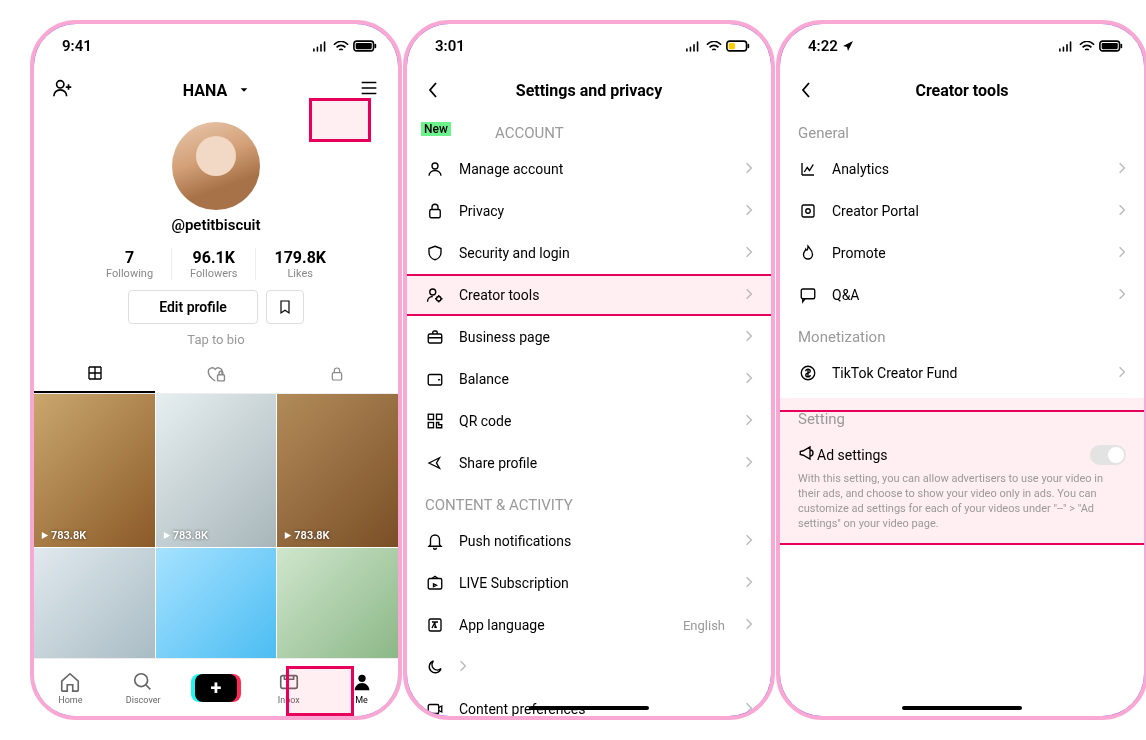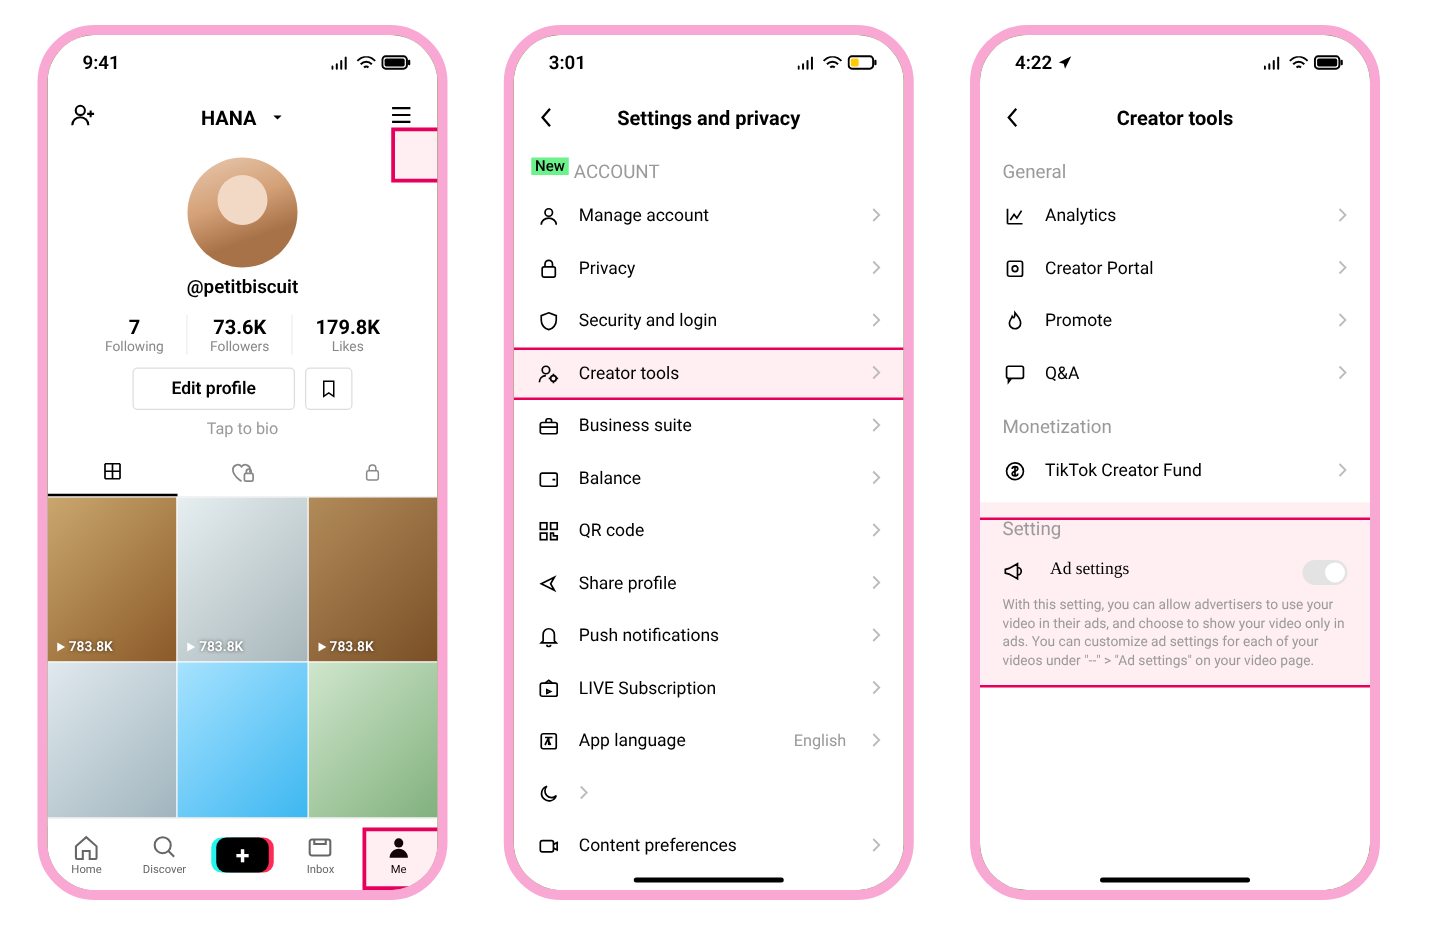--- a/index.html
+++ b/index.html
@@ -5,25 +5,25 @@
   * { box-sizing: border-box; margin: 0; padding: 0; }
   body {
     font-family: -apple-system, BlinkMacSystemFont, "Segoe UI", Roboto, Helvetica, Arial, sans-serif;
     background: #ffffff;
     width: 1146px;
     height: 740px;
     position: relative;
   }
   .phone {
     position: absolute;
-    width: 328px;
+    width: 372px;
     height: 700px;
-    border: 8px solid #f9a8d4;
+    border: 4px solid #f9a8d4;
     border-radius: 46px;
-    background: #4d7c0f;
+    background: #6d28d9;
     overflow: hidden;
   }
   .phone-inner {
     width: 100%;
     height: 100%;
     border-radius: 36px;
     overflow: hidden;
     position: relative;
     display: flex;
     flex-direction: column;
@@ -131,21 +131,21 @@
 
   
   .setting-block{
     padding:10px 18px 14px 18px; position:relative;
     background:rgba(254,44,85,0.08);
   }
   .setting-block::before, .setting-block::after{
     content:""; position:absolute; left:0; right:0; height:2px; background:#e6005c;
   }
   .setting-block::before{ top:-24px;} .setting-block::after{ bottom:0;}
-  .setting-block .stitle-row{ display:flex; align-items:flex-start; gap:20px;font-family:Liberation Serif, serif;}
+  .setting-block .stitle-row{ display:flex; align-items:center; gap:1px;}
   .setting-block .stitle{ font-size:14px; flex:1;}
   .toggle{
     width:36px; height:20px; border-radius:10px; background:#e3e3e3; position:relative;
   }
   .toggle::after{
     content:""; position:absolute; right:2px; top:2px; width:16px; height:16px; border-radius:50%; background:#fff;
   }
   .setting-desc{ font-size:11px; color:#9a9a9a; margin-top:6px; line-height:1.35;}
 
   
@@ -202,21 +202,21 @@
 
     <div class="p1-avatar"></div>
     <div class="p1-username">@petitbiscuit</div>
 
     <div class="p1-stats">
       <div class="p1-stat">
         <div class="num">7</div>
         <div class="lbl">Following</div>
       </div>
       <div class="p1-stat">
-        <div class="num">73.6K</div>
+        <div class="num">96.1K</div>
         <div class="lbl">Followers</div>
       </div>
       <div class="p1-stat">
         <div class="num">179.8K</div>
         <div class="lbl">Likes</div>
       </div>
     </div>
 
     <div class="p1-editrow">
       <div class="p1-editbtn">Edit profile</div>
@@ -340,21 +340,21 @@
     <div class="list-header">
       <span class="back">
         <svg width="12" height="18" viewBox="0 0 12 18">
             <path d="M9 2L3 9l6 7"></path>
           </svg>
       </span>
       <span class="title">Settings and privacy</span>
     </div>
 
     <div class="list-body">
-      <div style="position:relative;">
+      <div style="position:relative;padding-left:40px;">
         <span class="new-badge" style="top:10px;">New</span>
         <div class="section-head" style="padding-left:48px;">ACCOUNT</div>
       </div>
 
       <div class="row">
         <span class="ricon">
             <svg width="18" height="18" viewBox="0 0 24 24">
               <circle cx="12" cy="8" r="4"></circle>
               <path d="M4 21c0-4 3.6-7 8-7s8 3 8 7"></path>
             </svg>
@@ -401,21 +401,21 @@
               <path d="M2 2l6 6-6 6"></path>
             </svg></span>
       </div>
       <div class="row">
         <span class="ricon">
             <svg width="18" height="18" viewBox="0 0 24 24">
               <rect x="3" y="8" width="18" height="12" rx="2"></rect>
               <path d="M9 8V6a2 2 0 012-2h2a2 2 0 012 2v2M3 13h18"></path>
             </svg>
           </span>
-        <span class="rlabel">Business suite</span>
+        <span class="rlabel">Business page</span>
         <span class="chev"><svg width="8" height="14" viewBox="0 0 10 16">
               <path d="M2 2l6 6-6 6"></path>
             </svg></span>
       </div>
       <div class="row">
         <span class="ricon">
             <svg width="18" height="18" viewBox="0 0 24 24">
               <rect x="3" y="6" width="18" height="14" rx="2"></rect>
               <path d="M16 13h3"></path>
             </svg>
@@ -444,20 +444,21 @@
             <svg width="18" height="18" viewBox="0 0 24 24">
               <path d="M4 12l14-7-4 7 4 7z"></path>
             </svg>
           </span>
         <span class="rlabel">Share profile</span>
         <span class="chev"><svg width="8" height="14" viewBox="0 0 10 16">
               <path d="M2 2l6 6-6 6"></path>
             </svg></span>
       </div>
 
+      <div class="section-head">CONTENT &amp; ACTIVITY</div>
 
       <div class="row">
         <span class="ricon">
             <svg width="18" height="18" viewBox="0 0 24 24">
               <path d="M6 17V10a6 6 0 0112 0v7l2 2H4zM10 21a2 2 0 004 0"></path>
             </svg>
           </span>
         <span class="rlabel">Push notifications</span>
         <span class="chev"><svg width="8" height="14" viewBox="0 0 10 16">
               <path d="M2 2l6 6-6 6"></path>

